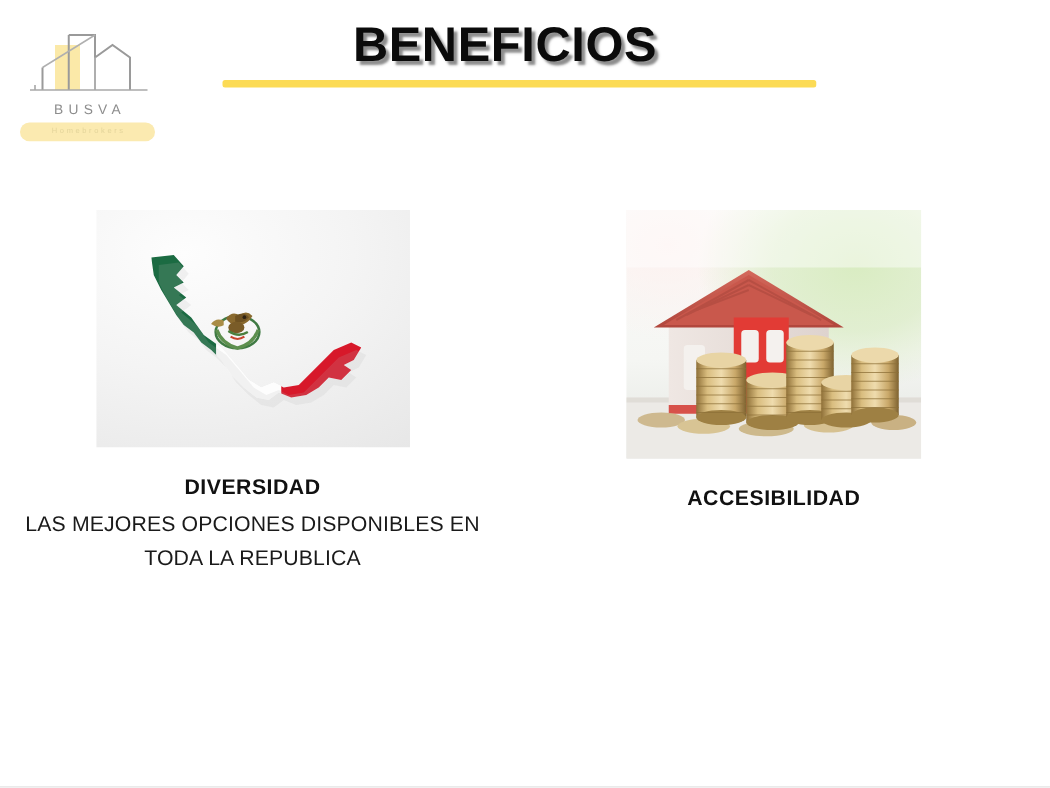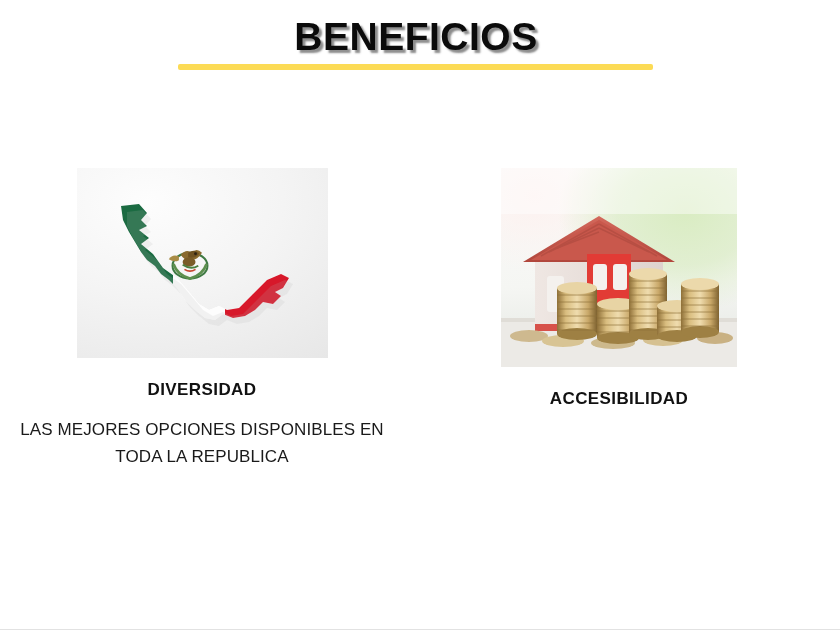--- a/index.html
+++ b/index.html
@@ -70,21 +70,21 @@
     font-size: 6px;
     letter-spacing: 2.1px;
     color: #e3d49a;
     line-height: 13px;
     text-indent: 2px;
   }
 
   
   .title {
     position: absolute;
-    left: 178px;
+    left: 166px;
     top: 14px;
     width: 476px;
     text-align: center;
     font-size: 39px;
     font-weight: 700;
     letter-spacing: 0.5px;
     color: #0b0b0b;
     text-shadow: 3px 3px 2px rgba(120,120,120,0.85);
     line-height: 46px;
     white-space: nowrap;
@@ -139,34 +139,52 @@
   .cap-head {
     margin-top: 21px;
     text-align: center;
     font-size: 17px;
     font-weight: 700;
     letter-spacing: 0.4px;
     color: #111111;
     line-height: 22px;
   }
   .cap-body {
-    margin-top: 15px;
+    margin-top: 5px;
     text-align: center;
     font-size: 17px;
     font-weight: 400;
     letter-spacing: 0.1px;
     color: #1a1a1a;
     line-height: 27px;
   }
 </style>
 </head>
 <body>
 
 <div class="slide">
 
+  <div class="logo">
+    <div class="logo-mark">
+      <svg class="mark-svg" viewBox="0 0 112 58" width="112" height="58" aria-hidden="true">
+        <rect x="30" y="12" width="20" height="36" fill="#fbe9a8"></rect>
+        <path d="M41 4 H62 V48" fill="none" stroke="#9a9a9a" stroke-width="1.6"></path>
+        <path d="M41 4 V48" fill="none" stroke="#9a9a9a" stroke-width="1.6"></path>
+        <path d="M62 22 L76 12 L90 22 V48" fill="none" stroke="#9a9a9a" stroke-width="1.6"></path>
+        <path d="M62 22 V48" fill="none" stroke="#b4b4b4" stroke-width="1.2"></path>
+        <path d="M20 30 L62 4" fill="none" stroke="#b0b0b0" stroke-width="1.2"></path>
+        <path d="M20 30 V48" fill="none" stroke="#9a9a9a" stroke-width="1.6"></path>
+        <path d="M10 48 H104" fill="none" stroke="#a8a8a8" stroke-width="1.3"></path>
+        <path d="M14 44 V48" fill="none" stroke="#a8a8a8" stroke-width="1.3"></path>
+      </svg>
+    </div>
+    <div class="logo-word">BUSVA</div>
+    <div class="logo-band"></div>
+    <div class="logo-sub">Homebrokers</div>
+  </div>
 
   <div class="title">BENEFICIOS</div>
   <div class="title-rule"></div>
 
   <div class="col col-left">
 
     <div class="media media-left">
       <div class="mx-bg"></div>
       <svg class="mx-svg" viewBox="0 0 251 190" width="251" height="190" aria-hidden="true">
         <defs>

